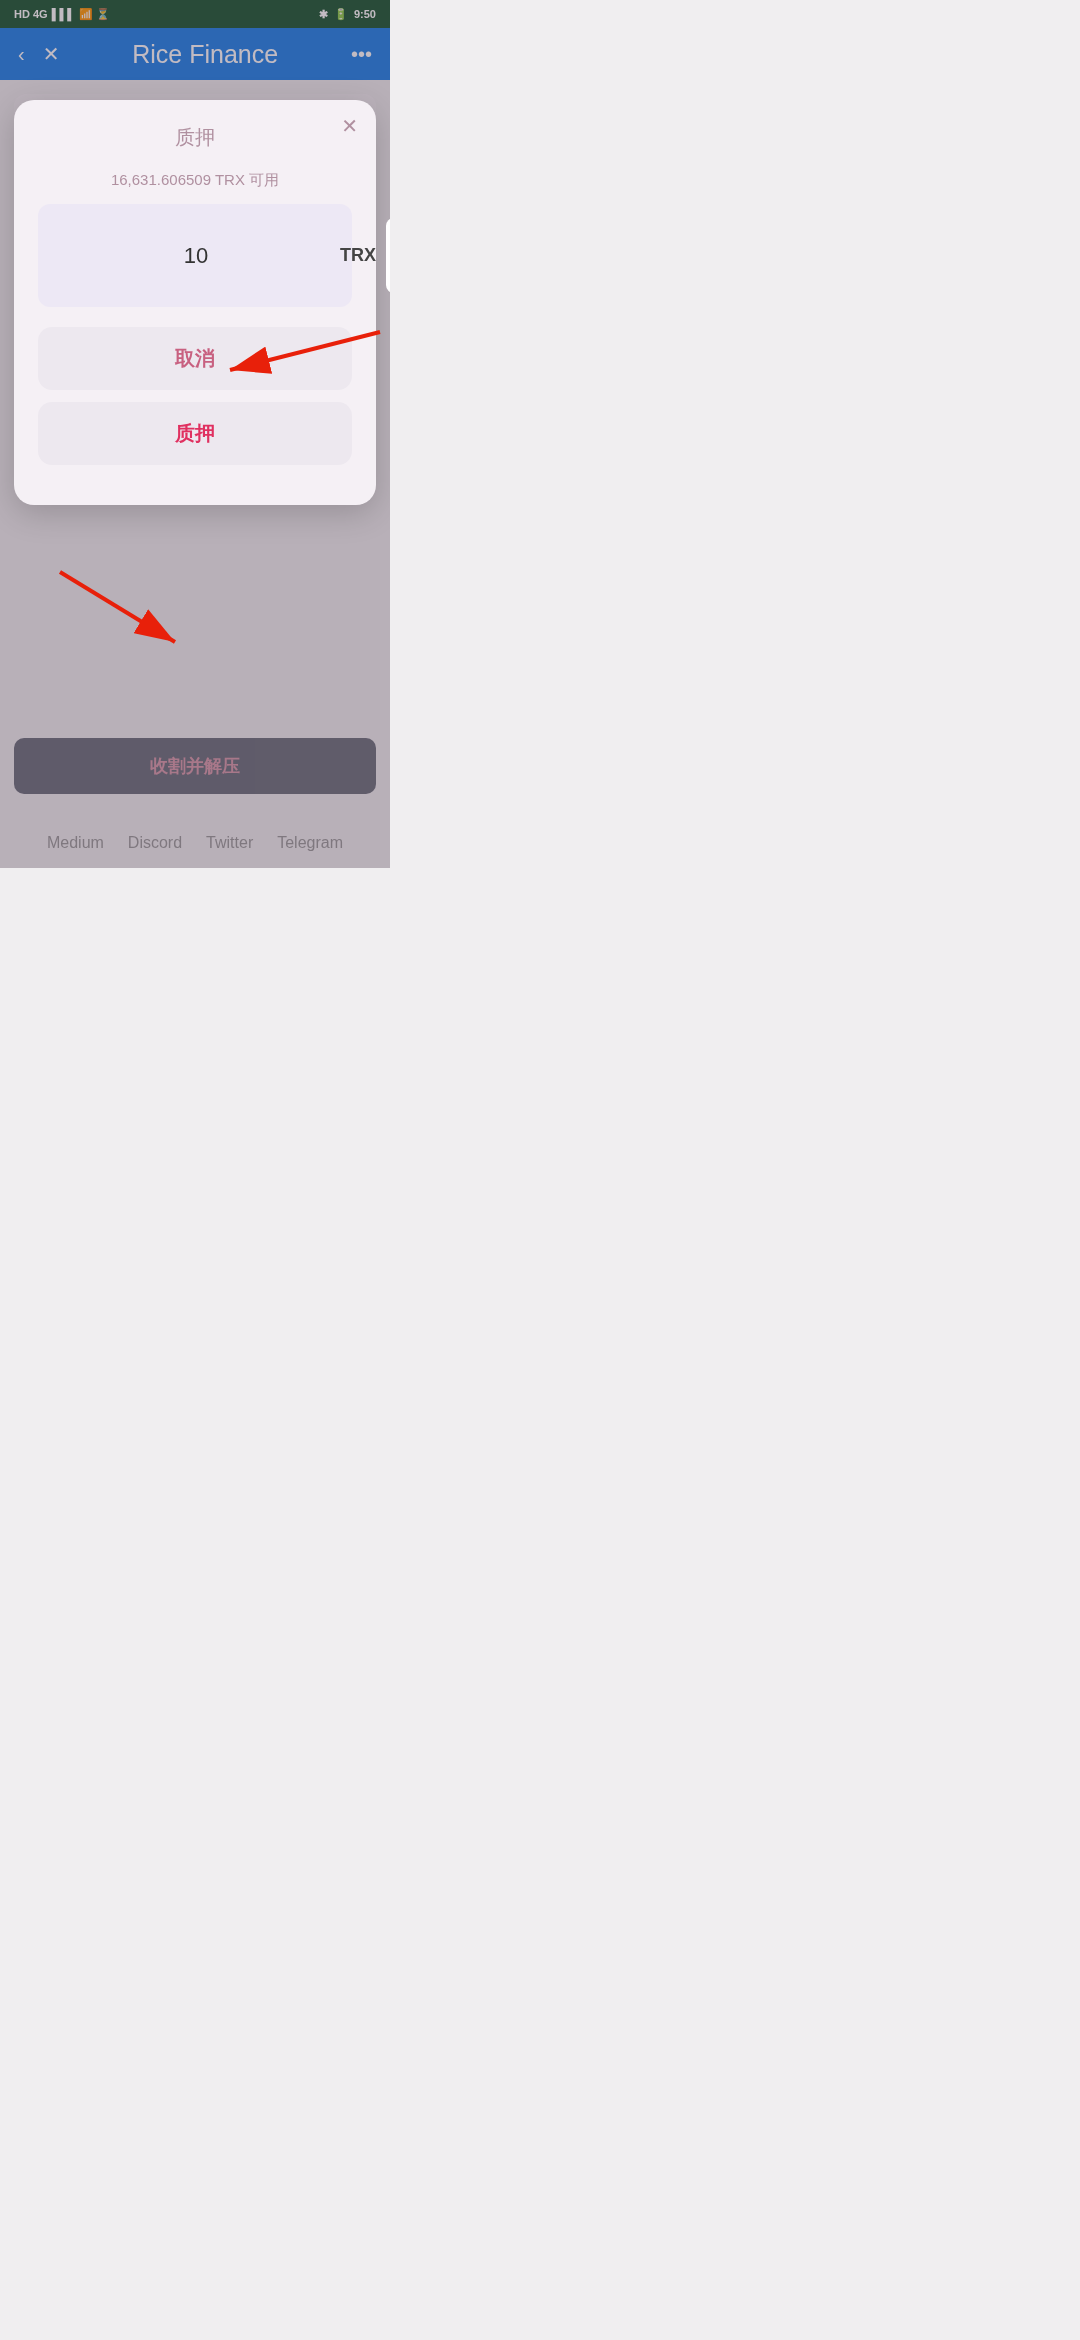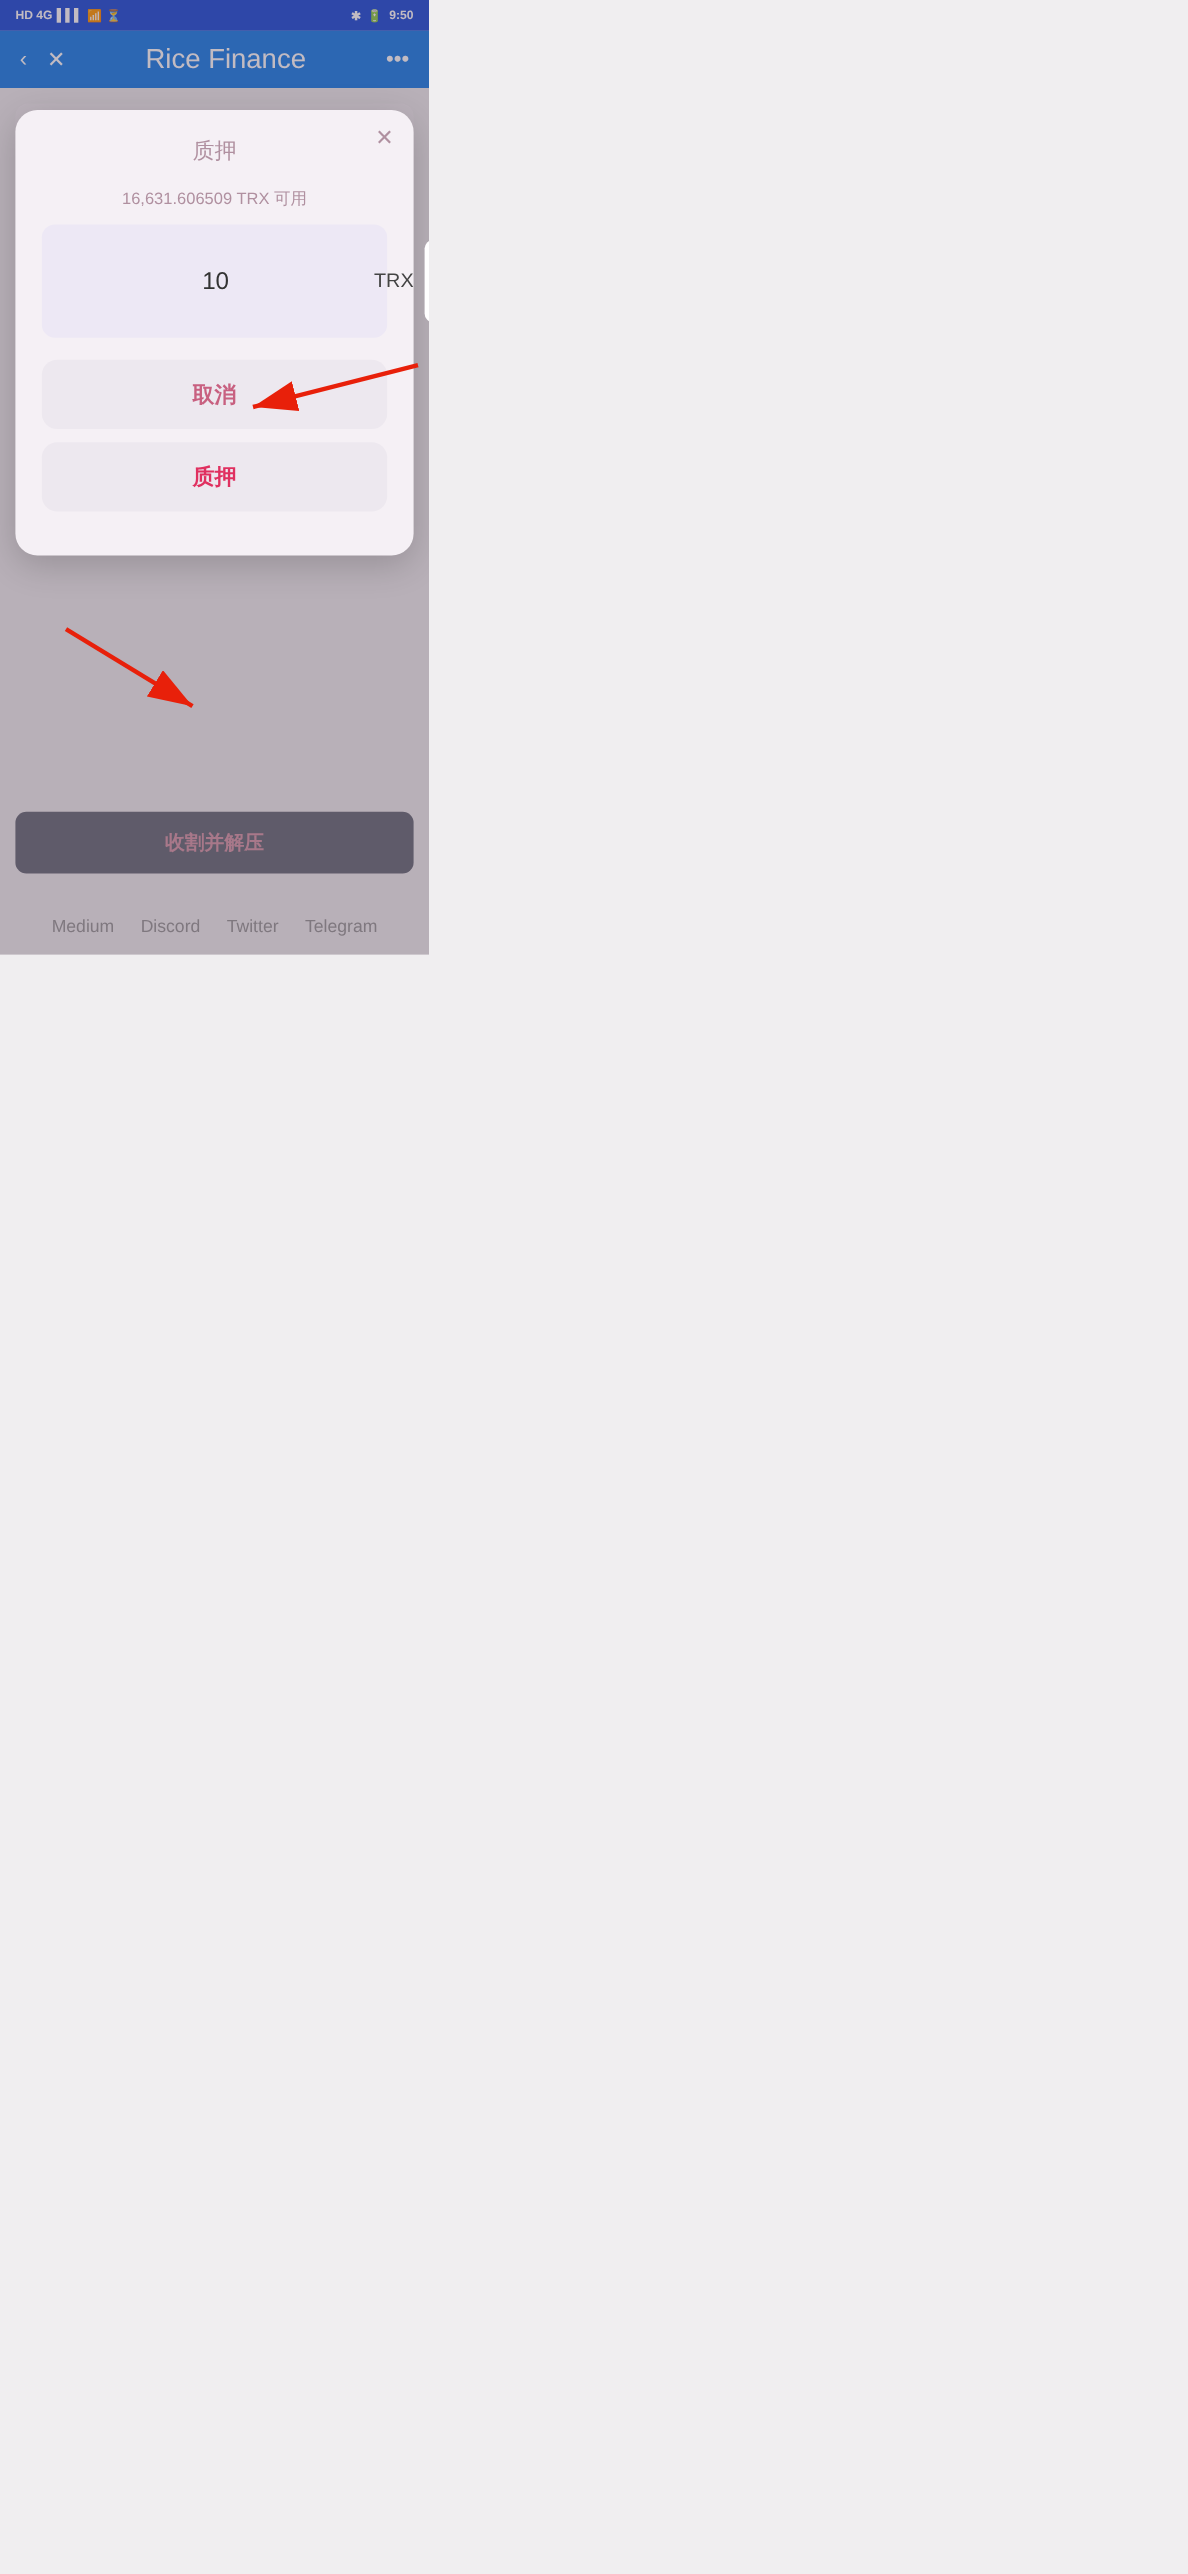--- a/index.html
+++ b/index.html
@@ -9,21 +9,21 @@
       width: 390px;
       min-height: 844px;
       background: #f0eef0;
       font-family: -apple-system, 'PingFang SC', 'Helvetica Neue', sans-serif;
       position: relative;
       overflow: hidden;
     }
 
     
     .status-bar {
-      background: #1d4ed8;
+      background: #14532d;
       color: white;
       height: 28px;
       display: flex;
       align-items: center;
       justify-content: space-between;
       padding: 0 14px;
       font-size: 11px;
       font-weight: 600;
     }
     .status-left { display: flex; align-items: center; gap: 4px; }
@@ -139,21 +139,21 @@
       font-weight: 400;
       color: #333;
       background: transparent;
       border: none;
       outline: none;
       text-align: center;
     }
 
     .input-currency {
       font-size: 18px;
-      font-weight: 400;
+      font-weight: 700;
       color: #444;
       margin-right: 10px;
       text-align: right;
     }
 
     .max-btn {
       background: white;
       border-radius: 8px;
       padding: 6px 12px;
       font-size: 16px;

